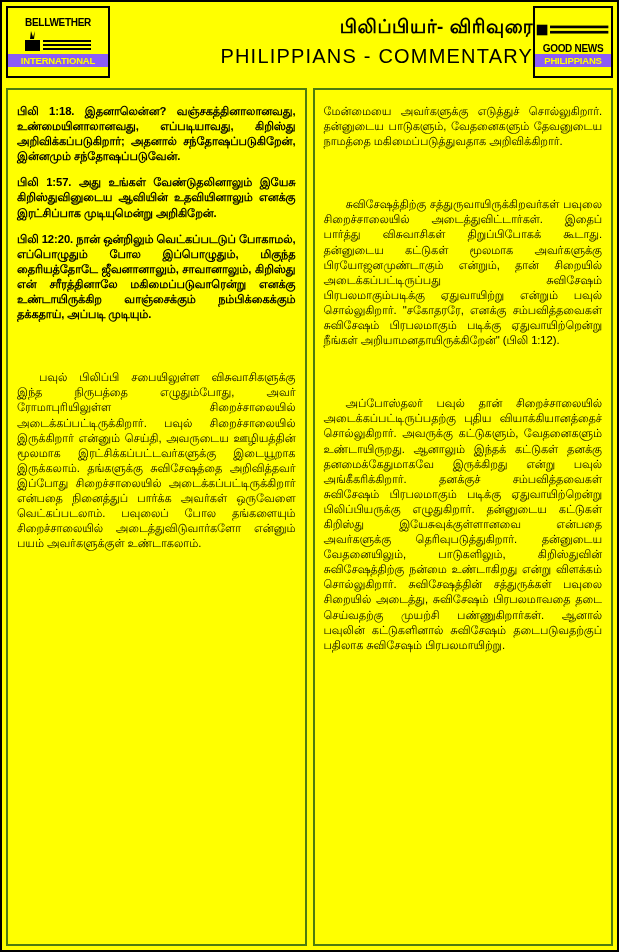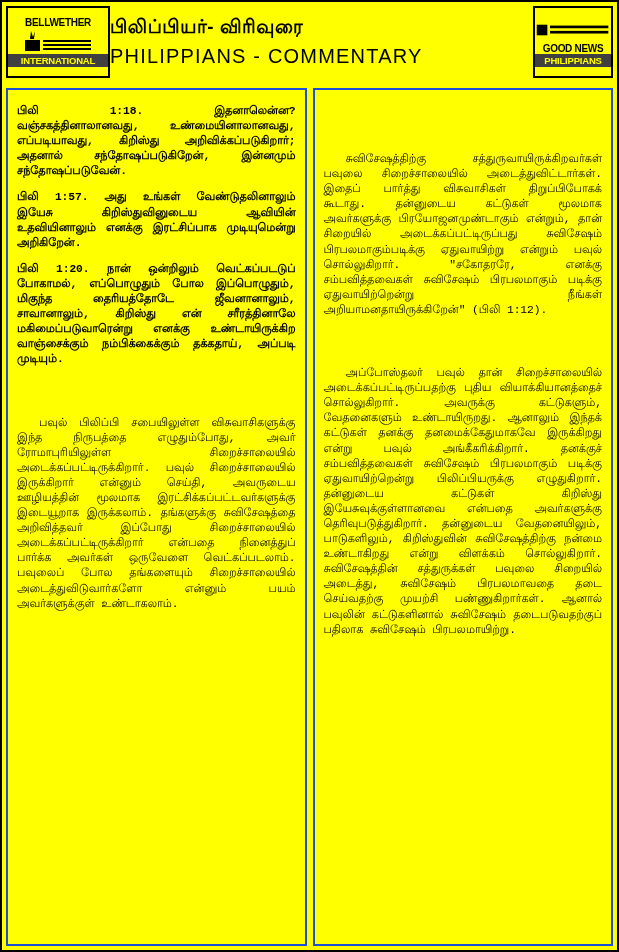--- a/index.html
+++ b/index.html
@@ -42,21 +42,21 @@
   }
   .logo-box.right { width: 80px; }
   .logo-title {
     font-size: 10px;
     font-weight: bold;
     letter-spacing: -0.3px;
     text-align: center;
     line-height: 11px;
   }
   .logo-bar {
-    background: #404040;
+    background: #8b5cf6;
     color: #ffff00;
     font-size: 9.5px;
     font-weight: bold;
     letter-spacing: -0.2px;
     text-align: center;
     width: 100%;
     padding: 1px 0;
     line-height: 11px;
   }
   .logo-emblem {
@@ -64,21 +64,21 @@
     display: flex;
     align-items: center;
     justify-content: center;
     height: 26px;
   }
   .logo-emblem svg { display: block; }
   .title-block {
     flex: 1;
     display: flex;
     flex-direction: column;
-    align-items: flex-start;
+    align-items: flex-end;
     justify-content: center;
     text-align: center;
   }
   .title-ta {
     font-size: 19px;
     font-weight: bold;
     letter-spacing: 0.5px;
     line-height: 24px;
   }
   .title-en {
@@ -92,25 +92,24 @@
   .columns {
     position: absolute;
     top: 86px;
     left: 4px;
     right: 4px;
     bottom: 4px;
     display: flex;
   }
   .col {
     flex: 1;
-    border: 2px solid #1d4ed8;
+    border: 2px solid #4d7c0f;
     box-sizing: border-box;
     padding: 14px 9px 16px 9px;
     overflow: hidden;
-    font-family: Liberation Mono, monospace;
   }
   .col.left { margin-right: 3px; }
   .col.right { margin-left: 3px; }
   p {
     margin: 0 0 11px 0;
     font-size: 11.3px;
     line-height: 15.1px;
     text-align: justify;
     text-justify: inter-word;
     letter-spacing: -0.1px;
@@ -160,24 +159,25 @@
       <div class="logo-bar">PHILIPPIANS</div>
     </div>
 
   </div>
 
   <div class="columns">
 
     <div class="col left">
       <p class="b">பிலி 1:18. இதனாலென்ன? வஞ்சகத்தினாலானவது, உண்மையினாலானவது, எப்படியாவது, கிறிஸ்து அறிவிக்கப்படுகிறார்; அதனால் சந்தோஷப்படுகிறேன், இன்னமும் சந்தோஷப்படுவேன்.</p>
       <p class="b">பிலி 1:57. அது உங்கள் வேண்டுதலினாலும் இயேசு கிறிஸ்துவினுடைய ஆவியின் உதவியினாலும் எனக்கு இரட்சிப்பாக முடியுமென்று அறிகிறேன்.</p>
-      <p class="b">பிலி 1:20. நான் ஒன்றிலும் வெட்கப்படடுப் போகாமல், எப்பொழுதும் போல இப்பொழுதும், மிகுந்த தைரியத்தோடே ஜீவனானாலும், சாவானாலும், கிறிஸ்து என் சரீரத்தினாலே மகிமைப்படுவாரென்று எனக்கு உண்டாயிருக்கிற வாஞ்சைக்கும் நம்பிக்கைக்கும் தக்கதாய், அப்படி முடியும்.</p>
+      <p class="b">பிலி 12:20. நான் ஒன்றிலும் வெட்கப்படடுப் போகாமல், எப்பொழுதும் போல இப்பொழுதும், மிகுந்த தைரியத்தோடே ஜீவனானாலும், சாவானாலும், கிறிஸ்து என் சரீரத்தினாலே மகிமைப்படுவாரென்று எனக்கு உண்டாயிருக்கிற வாஞ்சைக்கும் நம்பிக்கைக்கும் தக்கதாய், அப்படி முடியும்.</p>
       <p class="ind">பவுல் பிலிப்பி சபையிலுள்ள விசுவாசிகளுக்கு இந்த நிருபத்தை எழுதும்போது, அவர் ரோமாபுரியிலுள்ள சிறைச்சாலையில் அடைக்கப்பட்டிருக்கிறார். பவுல் சிறைச்சாலையில் இருக்கிறார் என்னும் செய்தி, அவருடைய ஊழியத்தின் மூலமாக இரட்சிக்கப்பட்டவர்களுக்கு இடையூறாக இருக்கலாம். தங்களுக்கு சுவிசேஷத்தை அறிவித்தவர் இப்போது சிறைச்சாலையில் அடைக்கப்பட்டிருக்கிறார் என்பதை நினைத்துப் பார்க்க அவர்கள் ஒருவேளை வெட்கப்படலாம். பவுலைப் போல தங்களையும் சிறைச்சாலையில் அடைத்துவிடுவார்களோ என்னும் பயம் அவர்களுக்குள் உண்டாகலாம்.</p>
     </div>
 
     <div class="col right">
+      <p>மேன்மையை அவர்களுக்கு எடுத்துச் சொல்லுகிறார். தன்னுடைய பாடுகளும், வேதனைகளும் தேவனுடைய நாமத்தை மகிமைப்படுத்துவதாக அறிவிக்கிறார்.</p>
       <p class="ind">சுவிசேஷத்திற்கு சத்துருவாயிருக்கிறவர்கள் பவுலை சிறைச்சாலையில் அடைத்துவிட்டார்கள். இதைப் பார்த்து விசுவாசிகள் திறுப்பிபோகக் கூடாது. தன்னுடைய கட்டுகள் மூலமாக அவர்களுக்கு பிரயோஜனமுண்டாகும் என்றும், தான் சிறையில் அடைக்கப்பட்டிருப்பது சுவிசேஷம் பிரபலமாகும்படிக்கு ஏதுவாயிற்று என்றும் பவுல் சொல்லுகிறார். "சகோதரரே, எனக்கு சம்பவித்தவைகள் சுவிசேஷம் பிரபலமாகும் படிக்கு ஏதுவாயிற்றென்று நீங்கள் அறியாமனதாயிருக்கிறேன்" (பிலி 1:12).</p>
       <p class="ind">அப்போஸ்தலர் பவுல் தான் சிறைச்சாலையில் அடைக்கப்பட்டிருப்பதற்கு புதிய வியாக்கியானத்தைச் சொல்லுகிறார். அவருக்கு கட்டுகளும், வேதனைகளும் உண்டாயிருறது. ஆனாலும் இந்தக் கட்டுகள் தனக்கு தனமைக்கேதுமாகவே இருக்கிறது என்று பவுல் அங்கீகரிக்கிறார். தனக்குச் சம்பவித்தவைகள் சுவிசேஷம் பிரபலமாகும் படிக்கு ஏதுவாயிற்றென்று பிலிப்பியருக்கு எழுதுகிறார். தன்னுடைய கட்டுகள் கிறிஸ்து இயேசுவுக்குள்ளானவை என்பதை அவர்களுக்கு தெரிவுபடுத்துகிறார். தன்னுடைய வேதனையிலும், பாடுகளிலும், கிறிஸ்துவின் சுவிசேஷத்திற்கு நன்மை உண்டாகிறது என்று விளக்கம் சொல்லுகிறார். சுவிசேஷத்தின் சத்துருக்கள் பவுலை சிறையில் அடைத்து, சுவிசேஷம் பிரபலமாவதை தடை செய்வதற்கு முயற்சி பண்ணுகிறார்கள். ஆனால் பவுலின் கட்டுகளினால் சுவிசேஷம் தடைபடுவதற்குப் பதிலாக சுவிசேஷம் பிரபலமாயிற்று.</p>
     </div>
 
   </div>
 
 </div>
 
 </body></html>

